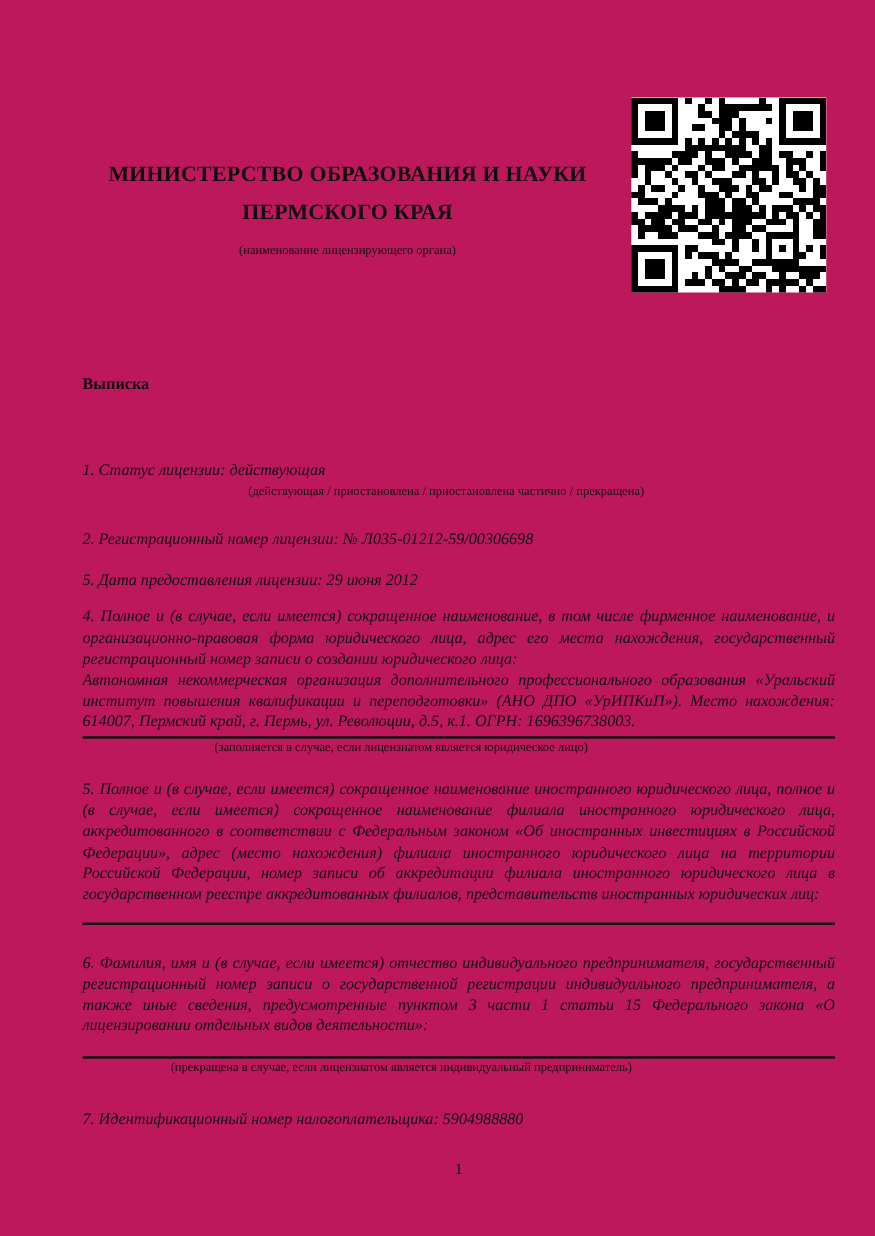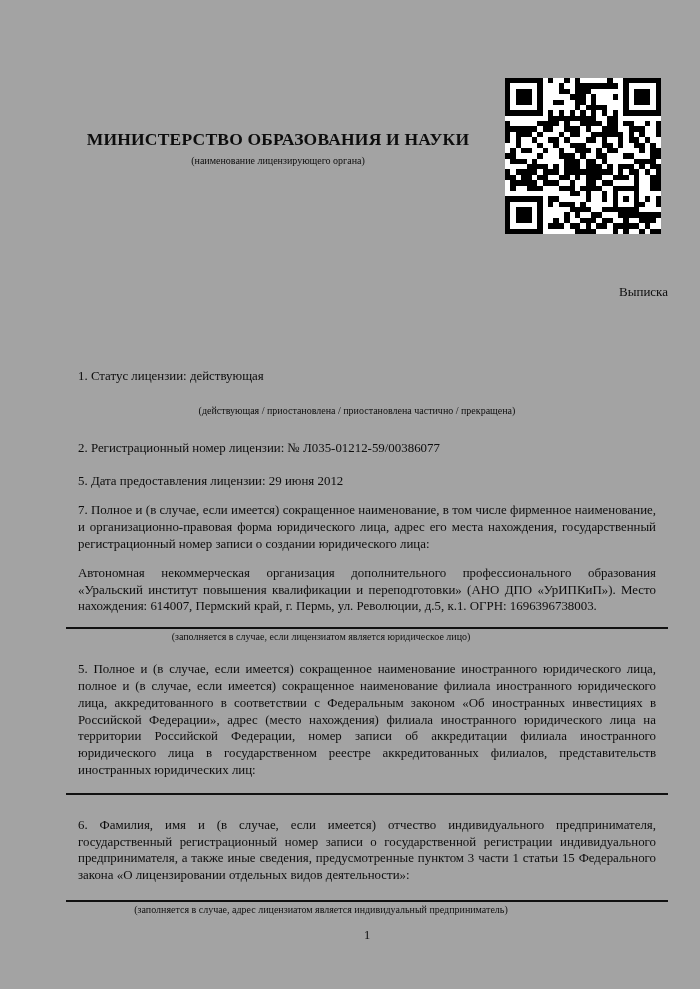--- a/index.html
+++ b/index.html
@@ -1,80 +1,81 @@
 <!DOCTYPE html>
 <html><head>
 <meta charset="utf-8">
 <style>
   html,body{margin:0;padding:0;background:#ffffff;}
   .page{
     position:relative;
     width:700px;height:989px;
-    background:#a3a3a3;
+    background:#be185d;
     color:#0d0d0d;
     font-family:"Liberation Serif", serif;
     overflow:hidden;
   }
   
   .authority{
     position:absolute;left:66px;top:124px;width:424px;
     text-align:center;
   }
   .authority-name{
     font-weight:bold;font-size:17.5px;line-height:30px;
     letter-spacing:.2px;
   }
-  .authority-caption{margin-top:0;}
+  .authority-caption{margin-top:10px;}
   
   .qr{
     position:absolute;left:505px;top:78px;
     width:156px;height:156px;
     background:#ffffff;
   }
   
   .doc-title{
-    position:absolute;left:66px;top:283px;width:602px;
-    text-align:right;font-size:13px;line-height:17px;
+    position:absolute;left:66px;top:298px;width:602px;
+    text-align:left;font-size:13px;line-height:17px;font-weight:bold;
   }
   
   .docbody{
     position:absolute;left:66px;top:362px;width:602px;
     font-size:12.9px;line-height:16.8px;
   }
-  .item{margin:12px;}
+  .item{margin:0;font-style:italic;}
   .just{text-align:justify;}
   .m1{margin-top:6px;}
   .m2{margin-top:23px;}
   .m3{margin-top:16px;}
   .m4{margin-top:13px;}
   .m5{margin-top:18px;}
   .m6{margin-top:22px;}
   .m7{margin-top:26px;}
   .note{
     font-size:10px;line-height:13px;text-align:center;color:#0d0d0d;
   }
-  .shift-sm{padding-right:20px;margin-top:19px;}
+  .shift-sm{padding-right:20px;margin-top:2px;}
   .shift-lg{padding-right:92px;margin-top:1px;}
   .rule{border-top:2px solid #111;height:0;}
   .r4{margin-top:3px;}
   .r5{margin-top:14px;}
   .r6{margin-top:16px;}
   .page-number{
     position:absolute;left:66px;top:928px;width:602px;
     text-align:center;font-size:12.5px;
   }
 </style>
 </head>
 <body>
 
 <div class="page">
 
   <div class="authority">
     <div class="authority-name">
       <div>МИНИСТЕРСТВО ОБРАЗОВАНИЯ И НАУКИ</div>
+      <div>ПЕРМСКОГО КРАЯ</div>
     </div>
     <div class="note authority-caption">(наименование лицензирующего органа)</div>
   </div>
 
   <svg class="qr" viewBox="0 0 29 29" shape-rendering="crispEdges">
       <g fill="#000000">
         <rect x="0" y="0" width="1" height="1"></rect>
         <rect x="1" y="0" width="1" height="1"></rect>
         <rect x="2" y="0" width="1" height="1"></rect>
         <rect x="3" y="0" width="1" height="1"></rect>
@@ -520,34 +521,35 @@
 
   <div class="doc-title">
     <div>Выписка</div>
   </div>
 
   <div class="docbody">
 
     <p class="item m1">1. Статус лицензии: действующая</p>
     <div class="note shift-sm">(действующая / приостановлена / приостановлена частично / прекращена)</div>
 
-    <p class="item m2">2. Регистрационный номер лицензии: № Л035-01212-59/00386077</p>
+    <p class="item m2">2. Регистрационный номер лицензии: № Л035-01212-59/00306698</p>
 
     <p class="item m3">5. Дата предоставления лицензии: 29 июня 2012</p>
 
-    <p class="item just m4">7. Полное и (в случае, если имеется) сокращенное наименование, в том числе фирменное наименование, и организационно-правовая форма юридического лица, адрес его места нахождения, государственный регистрационный номер записи о создании юридического лица:</p>
+    <p class="item just m4">4. Полное и (в случае, если имеется) сокращенное наименование, в том числе фирменное наименование, и организационно-правовая форма юридического лица, адрес его места нахождения, государственный регистрационный номер записи о создании юридического лица:</p>
     <p class="item just">Автономная некоммерческая организация дополнительного профессионального образования «Уральский институт повышения квалификации и переподготовки» (АНО ДПО «УрИПКиП»). Место нахождения: 614007, Пермский край, г. Пермь, ул. Революции, д.5, к.1. ОГРН: 1696396738003.</p>
     <div class="rule r4"></div>
     <div class="note shift-lg">(заполняется в случае, если лицензиатом является юридическое лицо)</div>
 
     <p class="item just m5">5. Полное и (в случае, если имеется) сокращенное наименование иностранного юридического лица, полное и (в случае, если имеется) сокращенное наименование филиала иностранного юридического лица, аккредитованного в соответствии с Федеральным законом «Об иностранных инвестициях в Российской Федерации», адрес (место нахождения) филиала иностранного юридического лица на территории Российской Федерации, номер записи об аккредитации филиала иностранного юридического лица в государственном реестре аккредитованных филиалов, представительств иностранных юридических лиц:</p>
     <div class="rule r5"></div>
 
     <p class="item just m6">6. Фамилия, имя и (в случае, если имеется) отчество индивидуального предпринимателя, государственный регистрационный номер записи о государственной регистрации индивидуального предпринимателя, а также иные сведения, предусмотренные пунктом 3 части 1 статьи 15 Федерального закона «О лицензировании отдельных видов деятельности»:</p>
     <div class="rule r6"></div>
-    <div class="note shift-lg">(заполняется в случае, адрес лицензиатом является индивидуальный предприниматель)</div>
-
+    <div class="note shift-lg">(прекращена в случае, если лицензиатом является индивидуальный предприниматель)</div>
+
+    <p class="item m7">7. Идентификационный номер налогоплательщика: 5904988880</p>
 
   </div>
 
   <div class="page-number">1</div>
 
 </div>
 
 </body></html>

